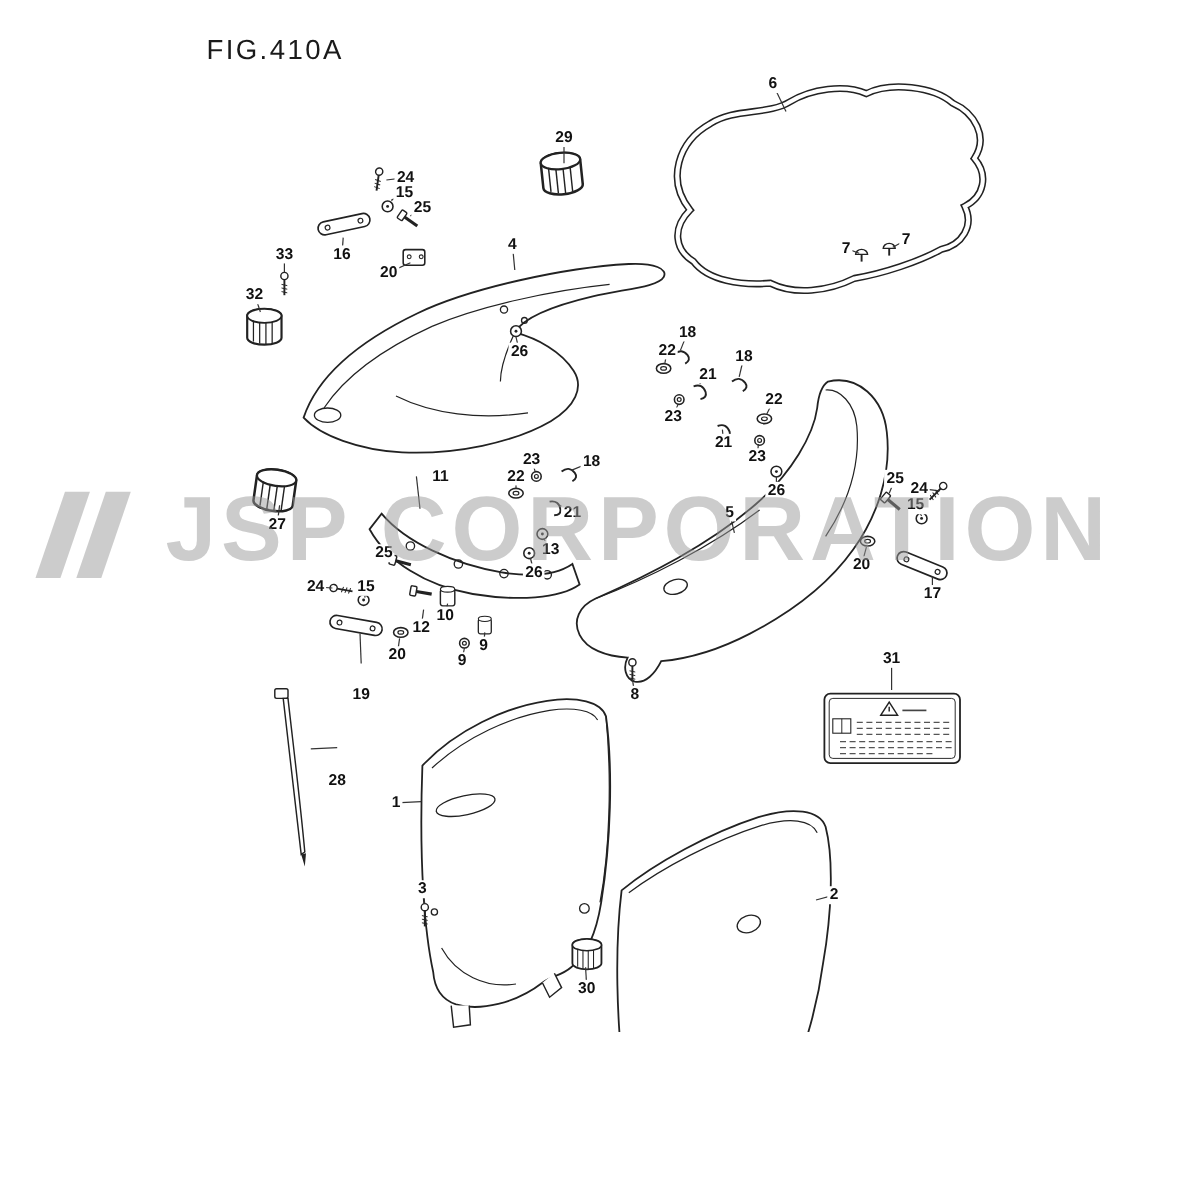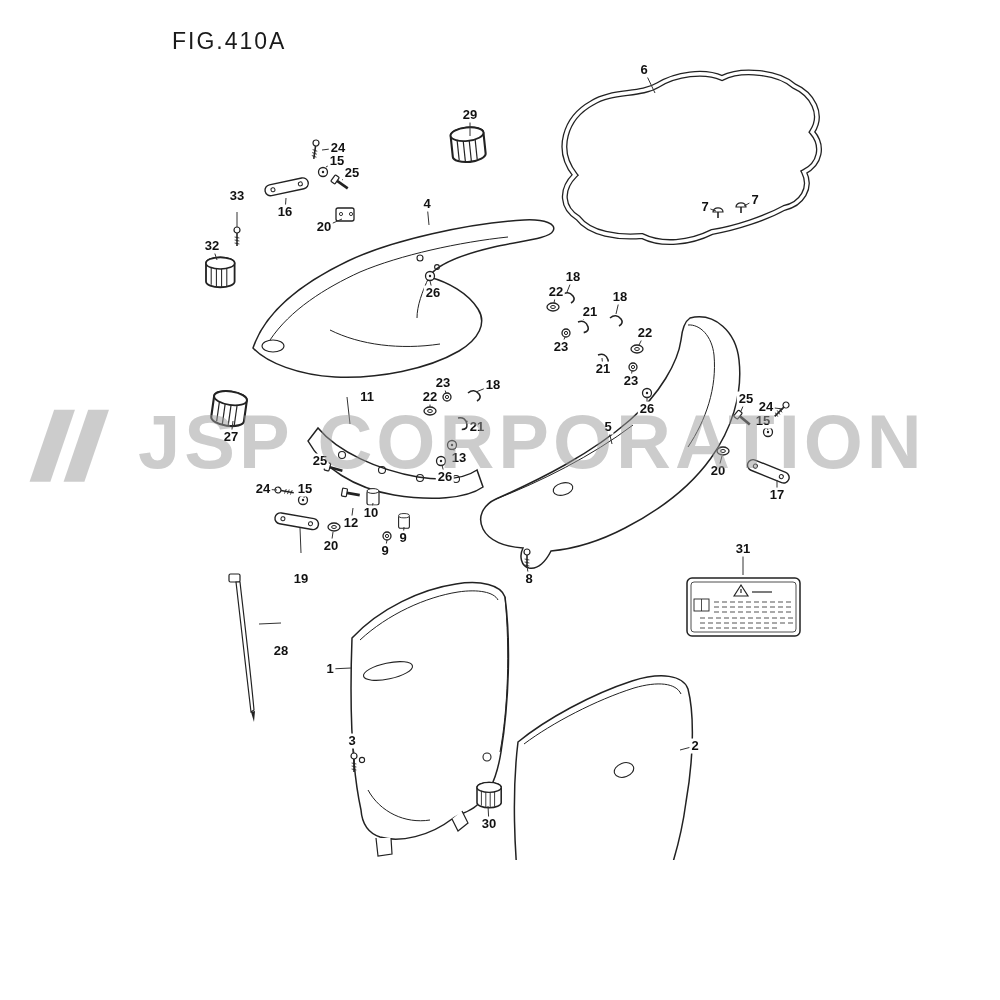--- a/index.html
+++ b/index.html
@@ -260,21 +260,21 @@
       <line x1="695" y1="746" x2="680" y2="750" stroke="#333" stroke-width="1"></line>
     </svg>
 
   <div id="labels">
       <span class="part-label" style="left: 644px; top: 70px;">6</span>
       <span class="part-label" style="left: 470px; top: 115px; text-align: right;">29</span>
       <span class="part-label" style="left: 338px; top: 148px;">24</span>
       <span class="part-label" style="left: 337px; top: 161px;">15</span>
       <span class="part-label" style="left: 352px; top: 173px;">25</span>
       <span class="part-label" style="left: 285px; top: 212px;">16</span>
-      <span class="part-label" style="left: 237px; top: 196px; text-align: center;">33</span>
+      <span class="part-label" style="left: 237px; top: 212px; text-align: center;">33</span>
       <span class="part-label" style="left: 324px; top: 227px;">20</span>
       <span class="part-label" style="left: 212px; top: 246px;">32</span>
       <span class="part-label" style="left: 427px; top: 204px;">4</span>
       <span class="part-label" style="left: 433px; top: 293px;">26</span>
       <span class="part-label" style="left: 705px; top: 207px;">7</span>
       <span class="part-label" style="left: 755px; top: 200px;">7</span>
       <span class="part-label" style="left: 573px; top: 277px;">18</span>
       <span class="part-label" style="left: 556px; top: 292px;">22</span>
       <span class="part-label" style="left: 590px; top: 312px;">21</span>
       <span class="part-label" style="left: 561px; top: 347px;">23</span>

